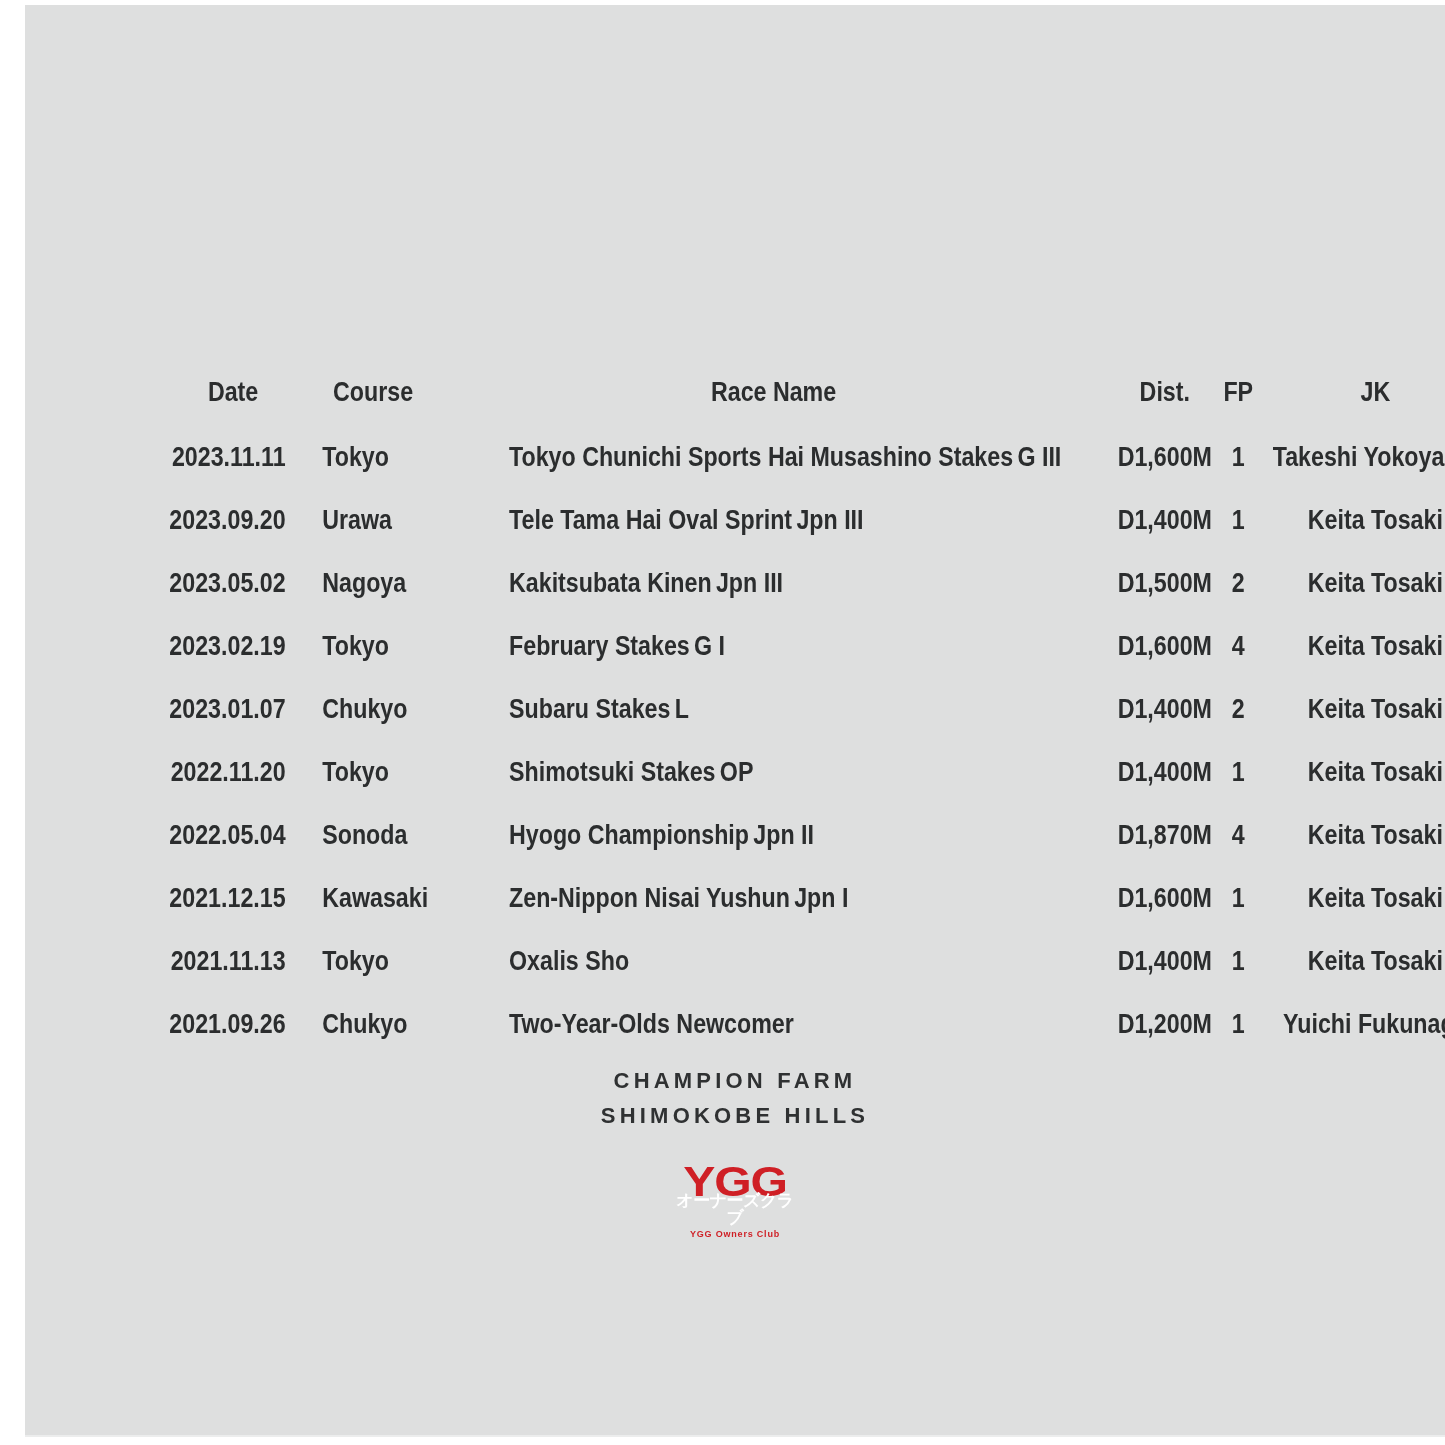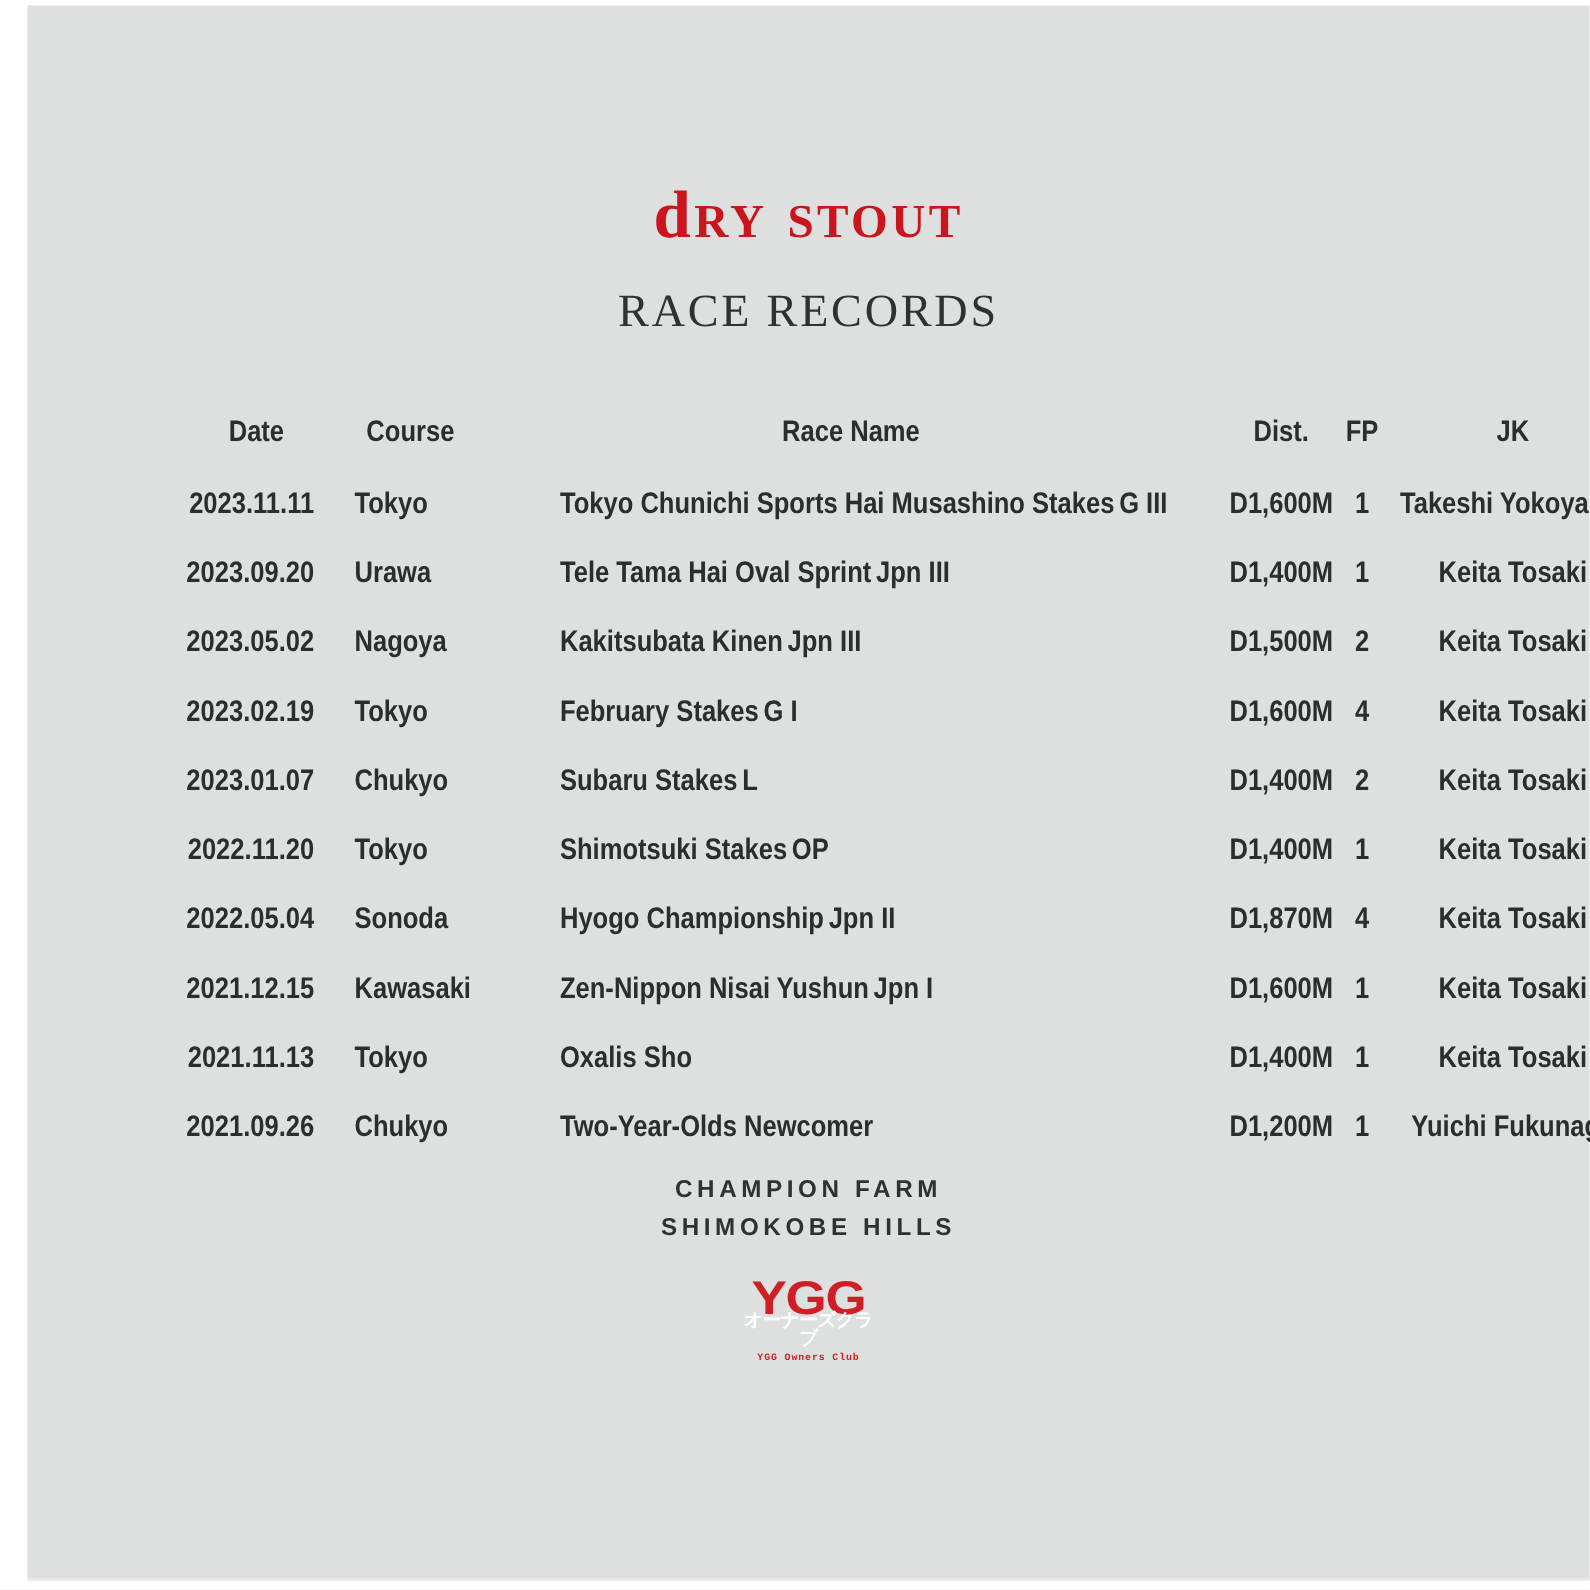--- a/index.html
+++ b/index.html
@@ -159,21 +159,21 @@
     font-size: 17px;
     line-height: 17px;
     letter-spacing: -0.5px;
     color: #ffffff;
     margin-top: -9px;
     position: relative;
     z-index: 3;
   }
   .logo-sub {
     display: block;
-    font-family: Liberation Mono, monospace;
+    font-family: Liberation Sans, sans-serif;
     font-weight: bold;
     font-size: 9px;
     line-height: 12px;
     letter-spacing: 0.8px;
     color: #cf1f25;
     margin-top: 2px;
     text-align: center;
   }
   .bottom-hairline {
     position: absolute;
@@ -182,24 +182,20 @@
     width: 100%;
     height: 2px;
     background: #eceded;
   }
 </style>
 </head>
 <body>
 
 <div class="page">
 
-  <div class="title-block">
-    <h1 class="horse-name">Dry Stout</h1>
-    <h2 class="subtitle">RACE RECORDS</h2>
-  </div>
 
   <div class="table-wrap">
     <table class="records">
       <colgroup>
         <col class="c-date">
           <col class="c-course">
           <col class="c-race">
         <col class="c-dist">
           <col class="c-fp">
           <col class="c-jk">

